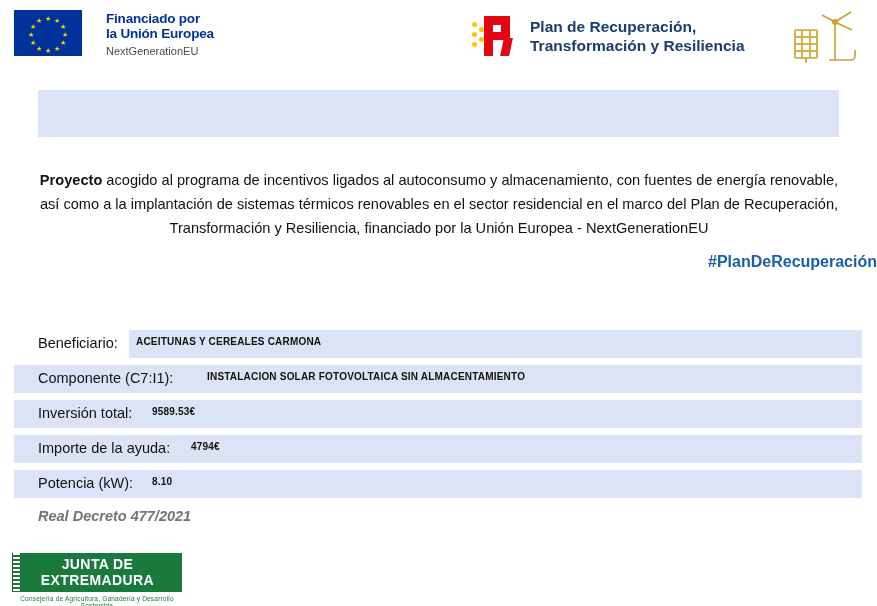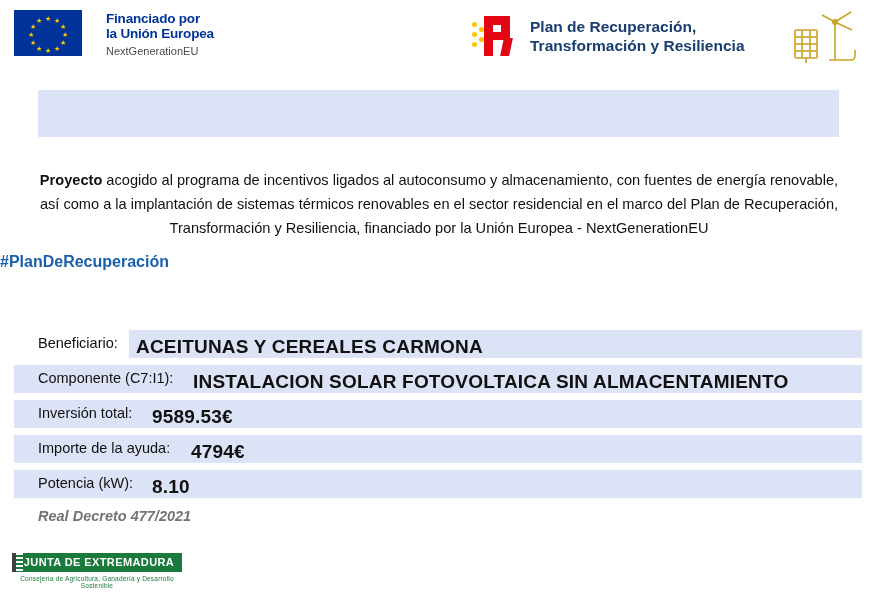--- a/index.html
+++ b/index.html
@@ -132,21 +132,21 @@
     font-weight: bold;
   }
   .main-para .body {
     font-weight: normal;
   }
 
   .hashtag {
     position: absolute;
     left: 0; top: 253px;
     width: 877px;
-    text-align: left;
+    text-align: right;
     color: #1a5fa8;
     font-size: 16px;
     font-weight: bold;
   }
 
   
   .fields {
     position: absolute;
     left: 14px;
     top: 330px;
@@ -168,21 +168,21 @@
     top: 5px;
     left: 24px;
     font-size: 14.5px;
     color: #111;
     white-space: nowrap;
     z-index: 2;
   }
   .field-value {
     position: absolute;
     top: 6px;
-    font-size: 19px;
+    font-size: 10px;
     font-weight: bold;
     color: #111;
     white-space: nowrap;
     z-index: 2;
     letter-spacing: 0.2px;
   }
 
   .decree {
     position: absolute;
     left: 38px;
@@ -203,26 +203,26 @@
   }
   .junta {
     position: absolute;
     left: 12px;
     top: 13px;
     width: 170px;
   }
   .junta-top {
     background: #1a7a3c;
     color: #ffffff;
-    font-size: 11px;
+    font-size: 14px;
     font-weight: bold;
     text-align: center;
     letter-spacing: 0.4px;
     padding: 3px 0 4px 0;
-    border-left: 4px solid #404040;
+    border-left: 1px solid #404040;
     position: relative;
   }
   .junta-stripes {
     position: absolute;
     left: 0; top: 0; bottom: 0;
     width: 7px;
     background: repeating-linear-gradient(to bottom, #ffffff 0 2px, #1a7a3c 2px 4px);
   }
   .junta-bottom {
     color: #1a7a3c;
@@ -314,21 +314,21 @@
 
     <div class="field-row">
       <div class="field-hl" style="left:115px; width:733px;"></div>
       <div class="field-label">Beneficiario:</div>
       <div class="field-value" style="left:122px;">ACEITUNAS Y CEREALES CARMONA</div>
     </div>
 
     <div class="field-row">
       <div class="field-hl" style="left:0px; width:848px;"></div>
       <div class="field-label">Componente (C7:I1):</div>
-      <div class="field-value" style="left:179px;">INSTALACION SOLAR FOTOVOLTAICA SIN ALMACENTAMIENTO</div>
+      <div class="field-value" style="left:193px;">INSTALACION SOLAR FOTOVOLTAICA SIN ALMACENTAMIENTO</div>
     </div>
 
     <div class="field-row">
       <div class="field-hl" style="left:0px; width:848px;"></div>
       <div class="field-label">Inversión total:</div>
       <div class="field-value" style="left:138px;">9589.53€</div>
     </div>
 
     <div class="field-row">
       <div class="field-hl" style="left:0px; width:848px;"></div>

